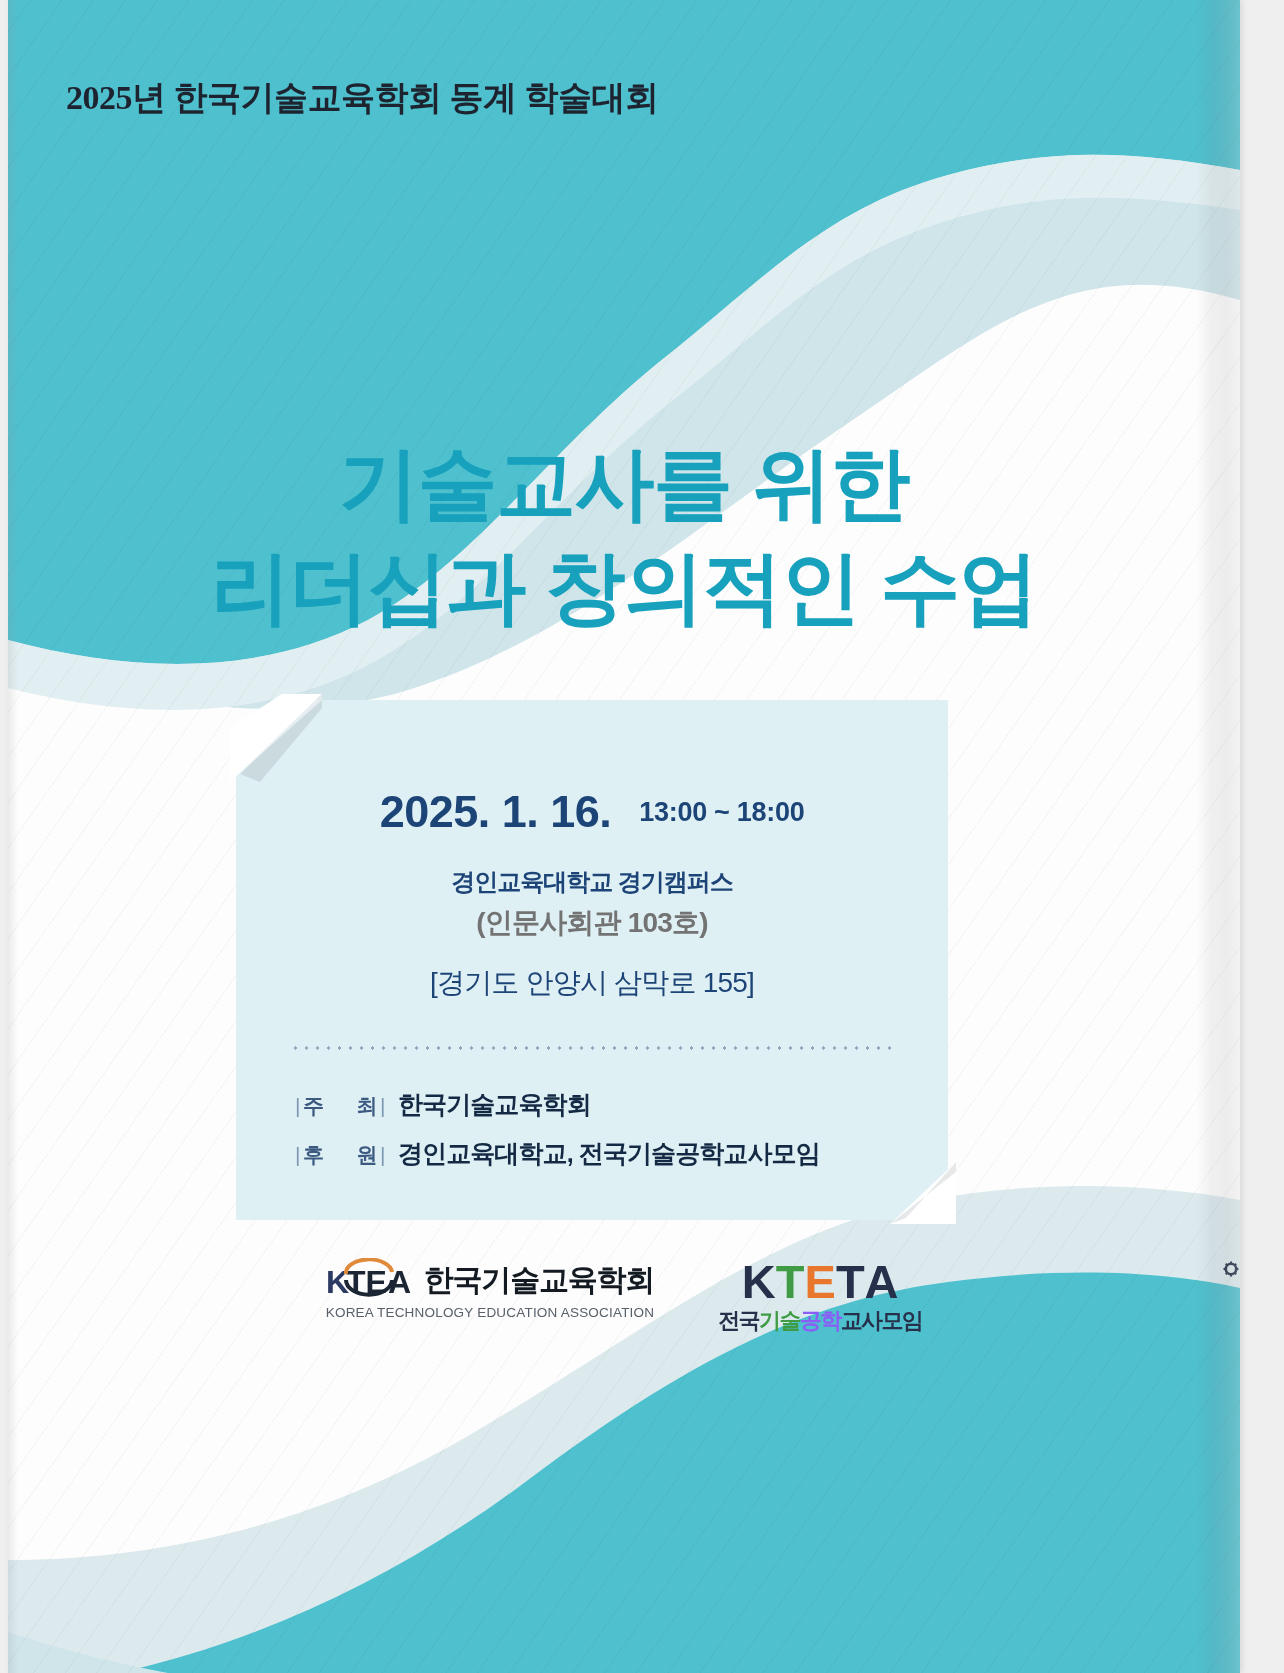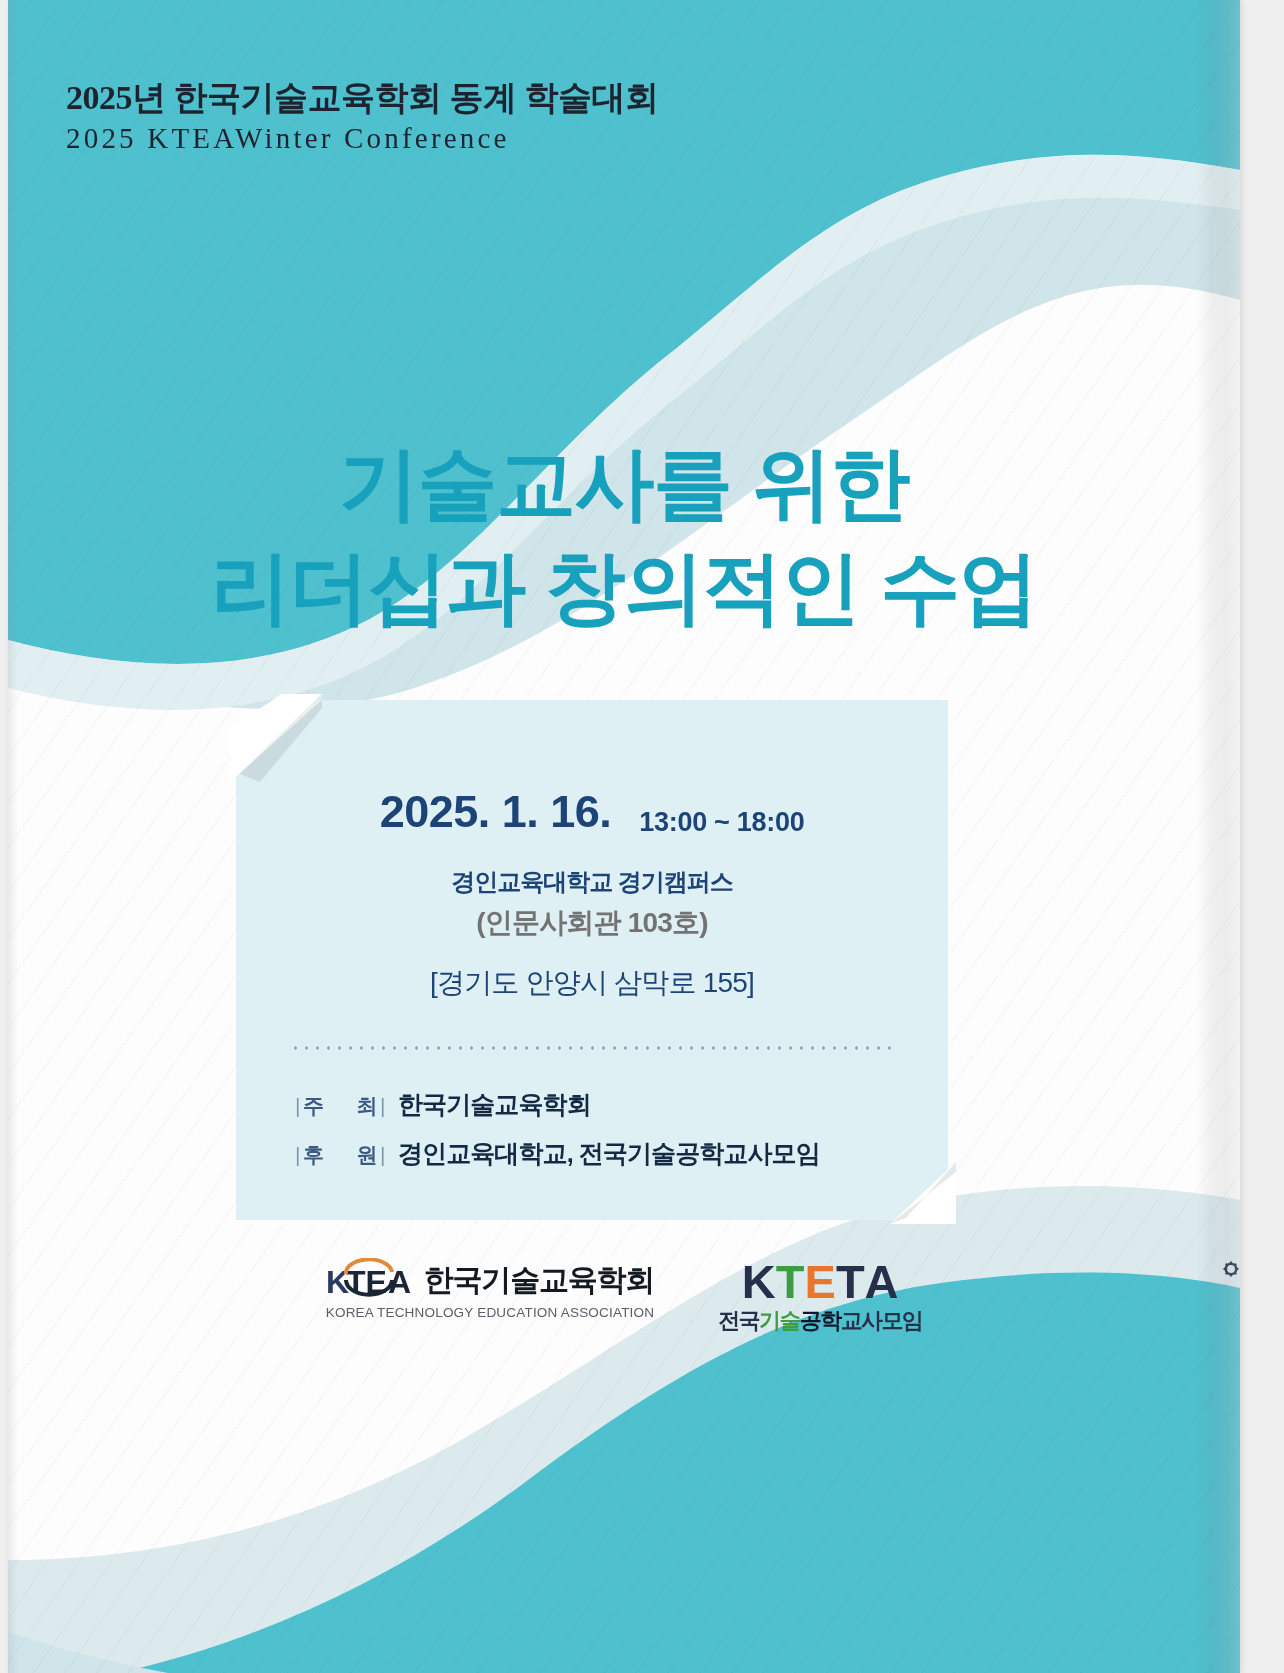--- a/index.html
+++ b/index.html
@@ -162,21 +162,21 @@
     width: 712px;
     height: 520px;
     z-index: 10;
     color: #1d3f73;
     text-align: center;
   }
 
   .date-row {
     margin-top: 86px;
     display: flex;
-    align-items: flex-end;
+    align-items: center;
     justify-content: center;
     gap: 28px;
   }
   .date-main {
     font-size: 45px;
     font-weight: 700;
     letter-spacing: -0.5px;
     color: #1d4477;
   }
   .date-time {
@@ -328,21 +328,21 @@
   }
   .kteta-sub {
     margin-top: 1px;
     font-size: 22px;
     font-weight: 700;
     letter-spacing: -1.6px;
     white-space: nowrap;
   }
   .kteta-sub .s1 { color: #26304a; }
   .kteta-sub .s2 { color: #3f9c45; }
-  .kteta-sub .s3 { color: #0f172a; }
+  .kteta-sub .s3 { color: #8b5cf6; }
   .kteta-sub .s4 { color: #26304a; }
 </style>
 </head>
 <body>
 
 <div id="poster">
   <div class="page-sheet">
 
     <svg class="waves" viewBox="0 0 1232 1673" preserveAspectRatio="none">
 
@@ -358,21 +358,20 @@
 
       <path d="M1232,1673 L110,1673 C260,1640 400,1570 520,1480 C680,1360 800,1300 940,1282 C1060,1266 1160,1272 1232,1288 Z" fill="#4fc0ce"></path>
 
       <path d="M0,1673 L160,1673 C90,1660 40,1645 0,1632 Z" fill="#cfe5ea"></path>
     </svg>
 
     <div class="texture"></div>
 
     <div class="header-text">
       <div class="header-kr">2025년 한국기술교육학회 동계 학술대회</div>
-      <div class="header-en">2025 KTEAWinter Conference</div>
     </div>
 
     <div class="main-title">
       <div class="line">기술교사를 위한</div>
       <div class="line">리더십과 창의적인 수업</div>
     </div>
 
     <div class="info-box"></div>
 
     <svg class="fold-tl" viewBox="0 0 92 88">

